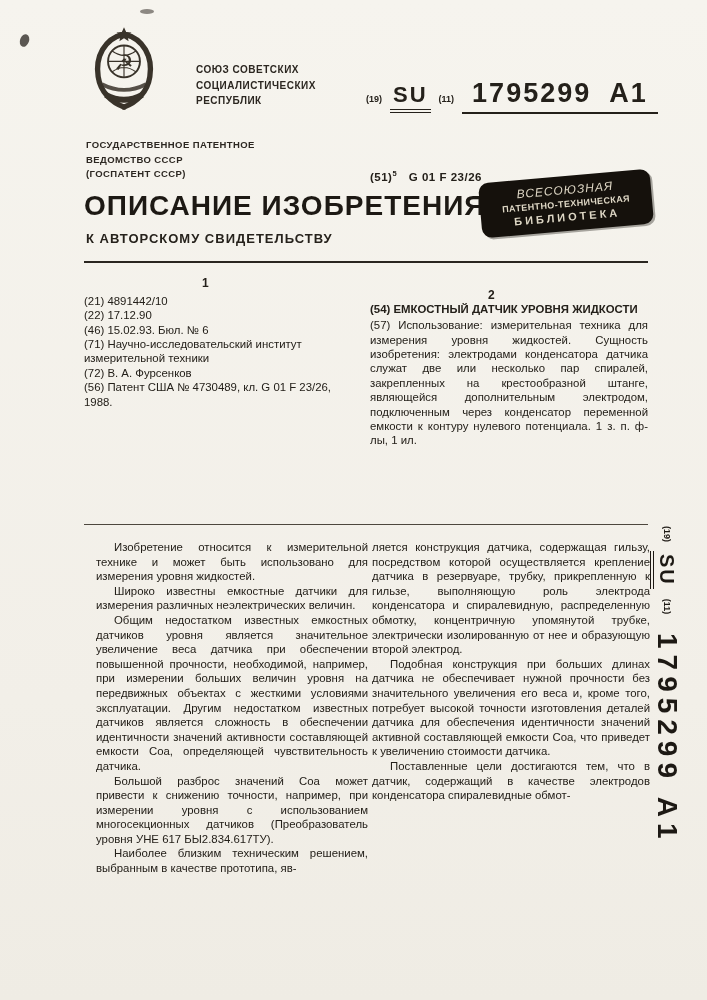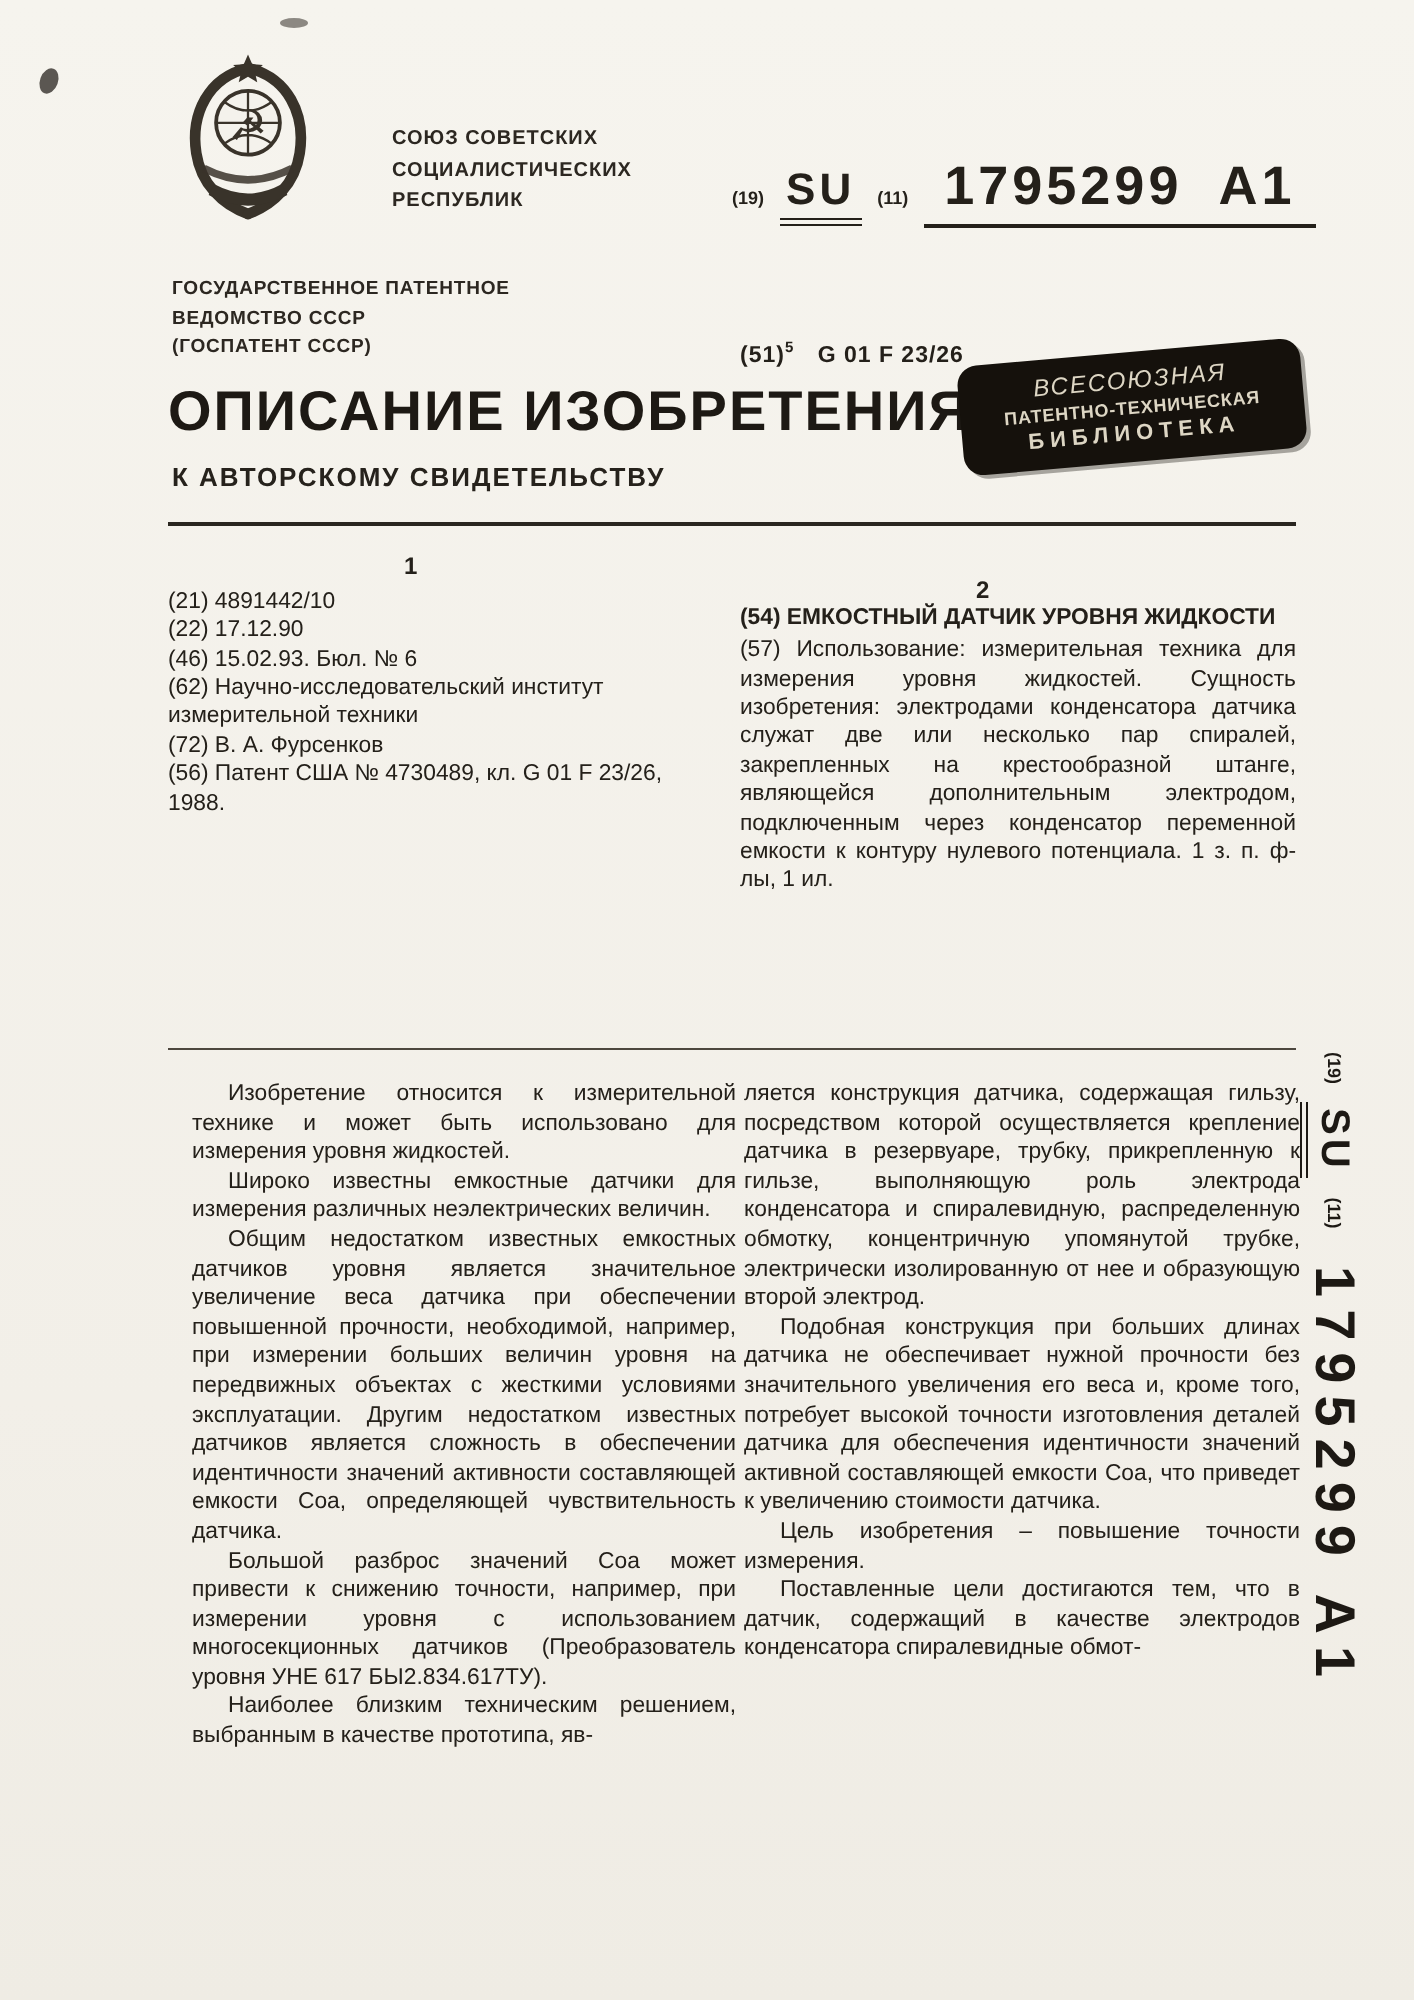--- a/index.html
+++ b/index.html
@@ -125,21 +125,21 @@
   <div class="rule1"></div>
 
   <div class="colnum colnum-1">1</div>
   <div class="colnum colnum-2">2</div>
 
   <div class="biblio">
     <div class="biblio-left">
       <div>(21) 4891442/10</div>
       <div>(22) 17.12.90</div>
       <div>(46) 15.02.93. Бюл. № 6</div>
-      <div>(62) Научно-исследовательский институт измерительной техники</div>
+      <div>(71) Научно-исследовательский институт измерительной техники</div>
       <div>(72) В. А. Фурсенков</div>
       <div>(56) Патент США № 4730489, кл. G 01 F 23/26, 1988.</div>
     </div>
     <div class="biblio-right">
       <div class="title54">(54) ЕМКОСТНЫЙ ДАТЧИК УРОВНЯ ЖИДКОСТИ</div>
       <div class="abstract57">(57) Использование: измерительная техника для измерения уровня жидкостей. Сущность изобретения: электродами конденсатора датчика служат две или несколько пар спиралей, закрепленных на крестообразной штанге, являющейся дополнительным электродом, подключенным через конденсатор переменной емкости к контуру нулевого потенциала. 1 з. п. ф-лы, 1 ил.</div>
     </div>
   </div>
 
   <div class="rule2"></div>
@@ -148,21 +148,20 @@
     <div class="col-left">
       <p>Изобретение относится к измерительной технике и может быть использовано для измерения уровня жидкостей.</p>
       <p>Широко известны емкостные датчики для измерения различных неэлектрических величин.</p>
       <p>Общим недостатком известных емкостных датчиков уровня является значительное увеличение веса датчика при обеспечении повышенной прочности, необходимой, например, при измерении больших величин уровня на передвижных объектах с жесткими условиями эксплуатации. Другим недостатком известных датчиков является сложность в обеспечении идентичности значений активности составляющей емкости Соа, определяющей чувствительность датчика.</p>
       <p>Большой разброс значений Соа может привести к снижению точности, например, при измерении уровня с использованием многосекционных датчиков (Преобразователь уровня УНЕ 617 БЫ2.834.617ТУ).</p>
       <p>Наиболее близким техническим решением, выбранным в качестве прототипа, яв-</p>
     </div>
     <div class="col-right">
       <p class="flush">ляется конструкция датчика, содержащая гильзу, посредством которой осуществляется крепление датчика в резервуаре, трубку, прикрепленную к гильзе, выполняющую роль электрода конденсатора и спиралевидную, распределенную обмотку, концентричную упомянутой трубке, электрически изолированную от нее и образующую второй электрод.</p>
       <p>Подобная конструкция при больших длинах датчика не обеспечивает нужной прочности без значительного увеличения его веса и, кроме того, потребует высокой точности изготовления деталей датчика для обеспечения идентичности значений активной составляющей емкости Соа, что приведет к увеличению стоимости датчика.</p>
-      <p>Цель изобретения – повышение точности измерения.</p>
       <p>Поставленные цели достигаются тем, что в датчик, содержащий в качестве электродов конденсатора спиралевидные обмот-</p>
     </div>
   </div>
 
   <div class="side-strip">
     <span class="side-tiny">(19)</span>
     <span class="side-su">SU</span>
     <span class="side-tiny">(11)</span>
     <span class="side-number">1795299 A1</span>
   </div>

